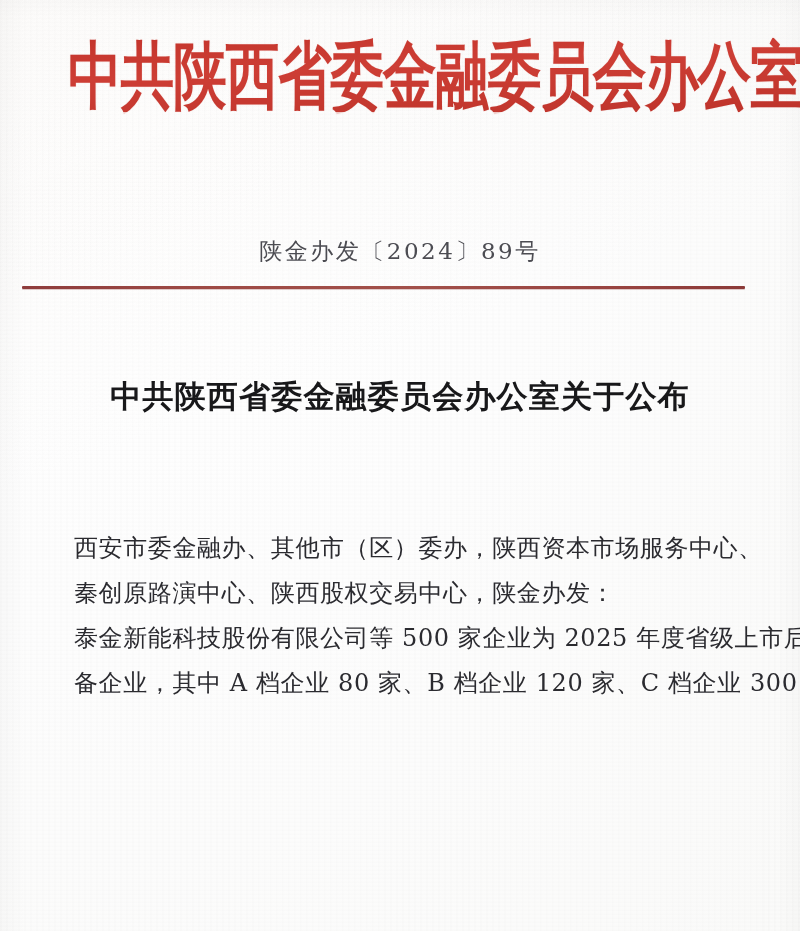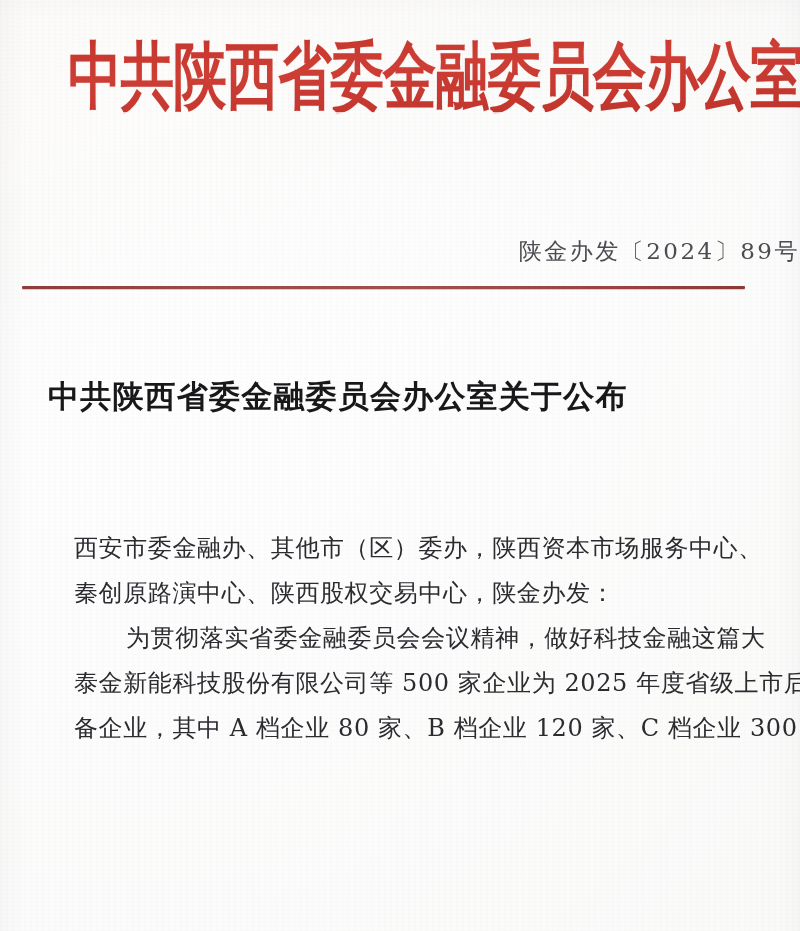--- a/index.html
+++ b/index.html
@@ -75,21 +75,21 @@
     text-shadow: 0 0 1px rgba(201,56,47,0.28);
     white-space: nowrap;
   }
 
   
   .doc-number {
     position: absolute;
     top: 236px;
     left: 0;
     width: 800px;
-    text-align: right;
+    text-align: center;
     z-index: 3;
   }
   .doc-number-text {
     font-family: "DejaVu Serif", "Liberation Serif", serif;
     font-size: 23px;
     color: #4c4c52;
     letter-spacing: 2.5px;
     white-space: nowrap;
   }
 
@@ -103,22 +103,23 @@
     background: linear-gradient(to right, #8e3c3c 0%, #9e4a45 25%, #a2504a 55%, #97423f 85%, #8b3a38 100%);
     border-radius: 1px;
     box-shadow: 0 1px 0 rgba(160,90,85,0.30);
     z-index: 3;
   }
 
   
   .doc-title {
     position: absolute;
     top: 368px;
-    left: 48px;
+    left: 60px;
     width: 680px;
+    text-align: center;
     z-index: 3;
   }
   .title-line {
     font-family: "DejaVu Serif", "Liberation Serif", serif;
     font-weight: 700;
     font-size: 31px;
     line-height: 56px;
     color: #18181a;
     letter-spacing: 1.2px;
     white-space: nowrap;
@@ -167,19 +168,18 @@
     <div class="title-line">中共陕西省委金融委员会办公室关于公布</div>
   </div>
 
   <div class="body-block">
 
     <div class="body-line">西安市委金融办、其他市（区）委办，陕西资本市场服务中心、</div>
     <div class="body-line">秦创原路演中心、陕西股权交易中心，陕金办发：</div>
 
     <div class="para-gap"></div>
 
-    <div class="body-line indent">为贯彻落实省委金融委员会会议精神，做好科技金融这篇大</div>
     <div class="body-line">泰金新能科技股份有限公司等 500 家企业为 2025 年度省级上市后</div>
     <div class="body-line">备企业，其中 A 档企业 80 家、B 档企业 120 家、C 档企业 300 家，</div>
 
   </div>
 
 </div>
 
 </body></html>

